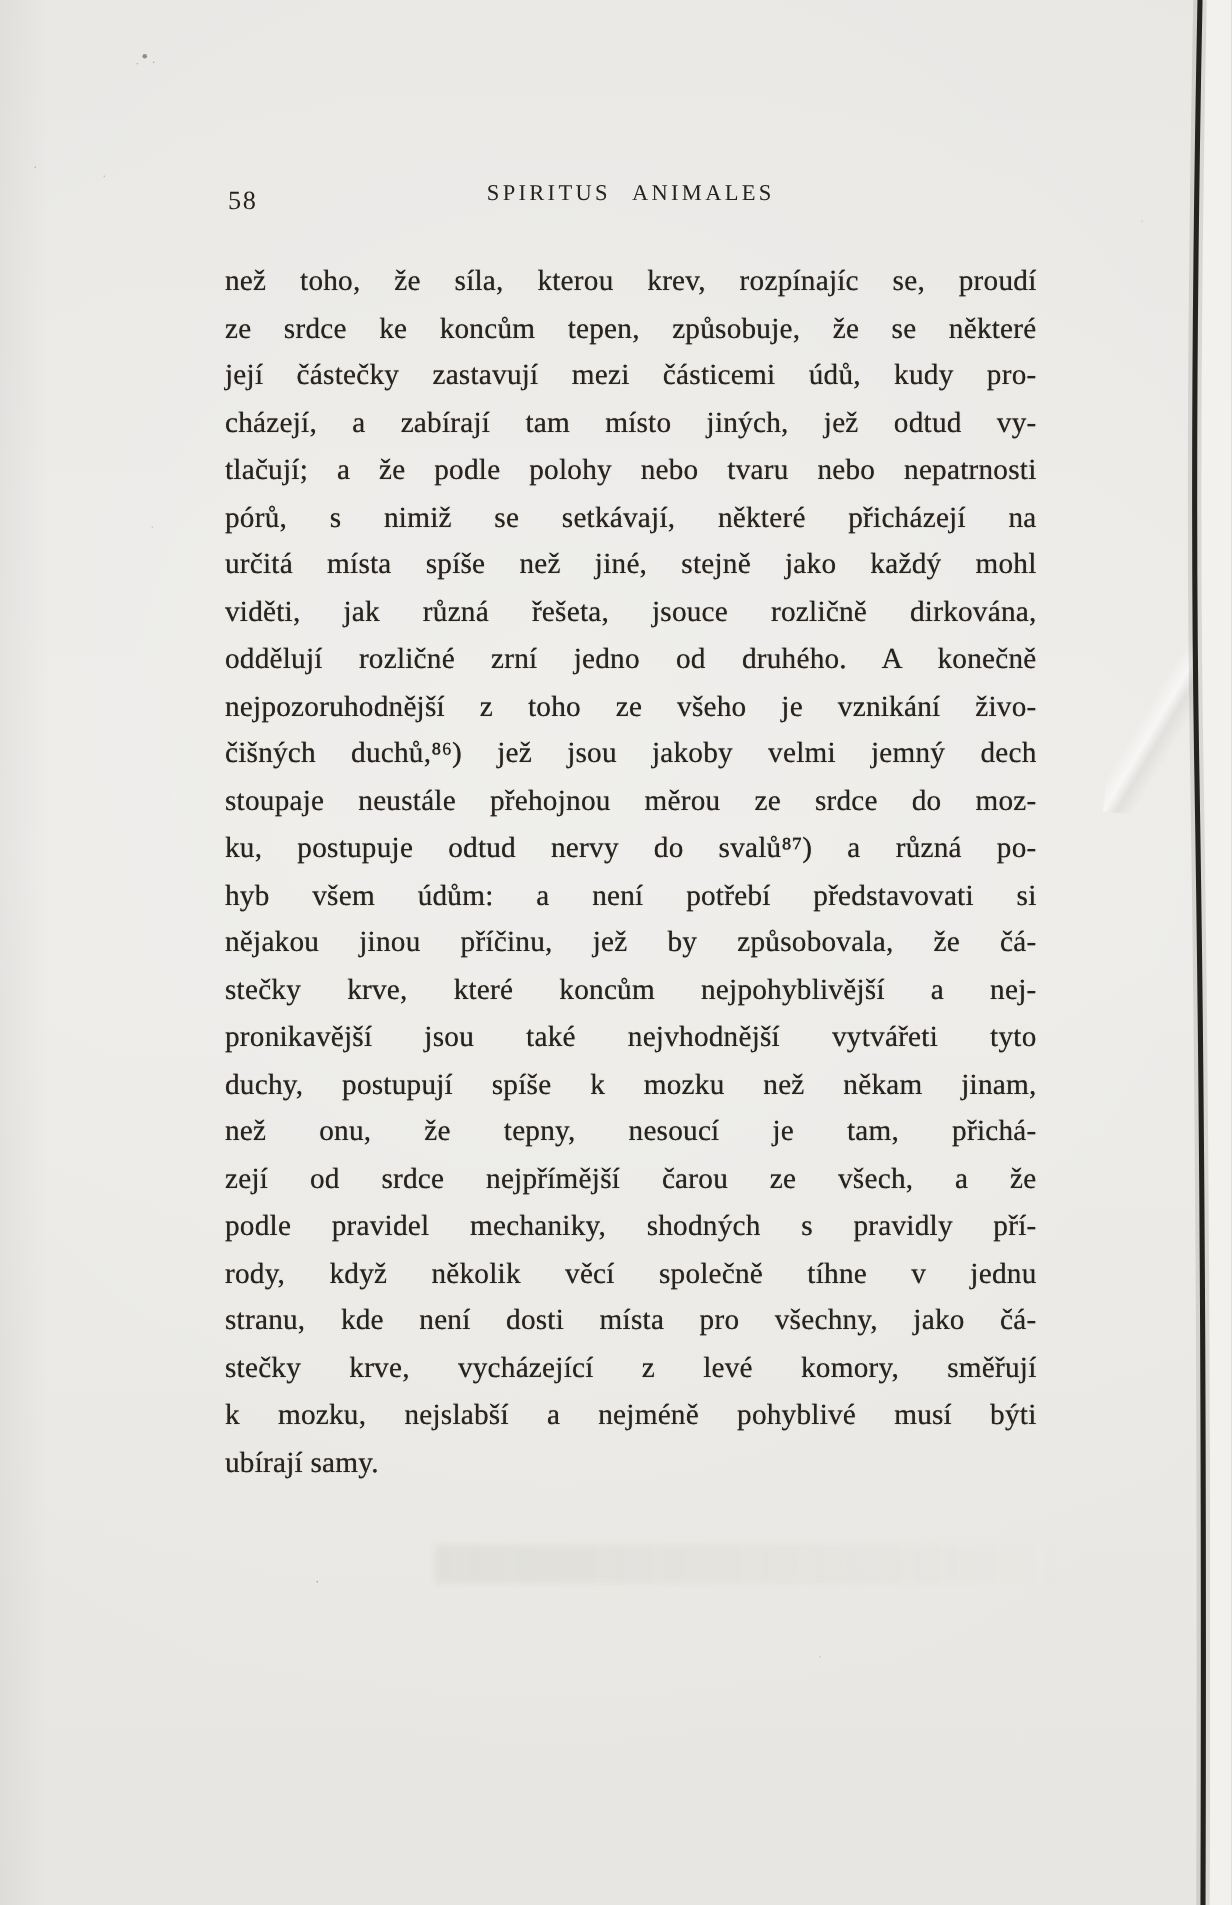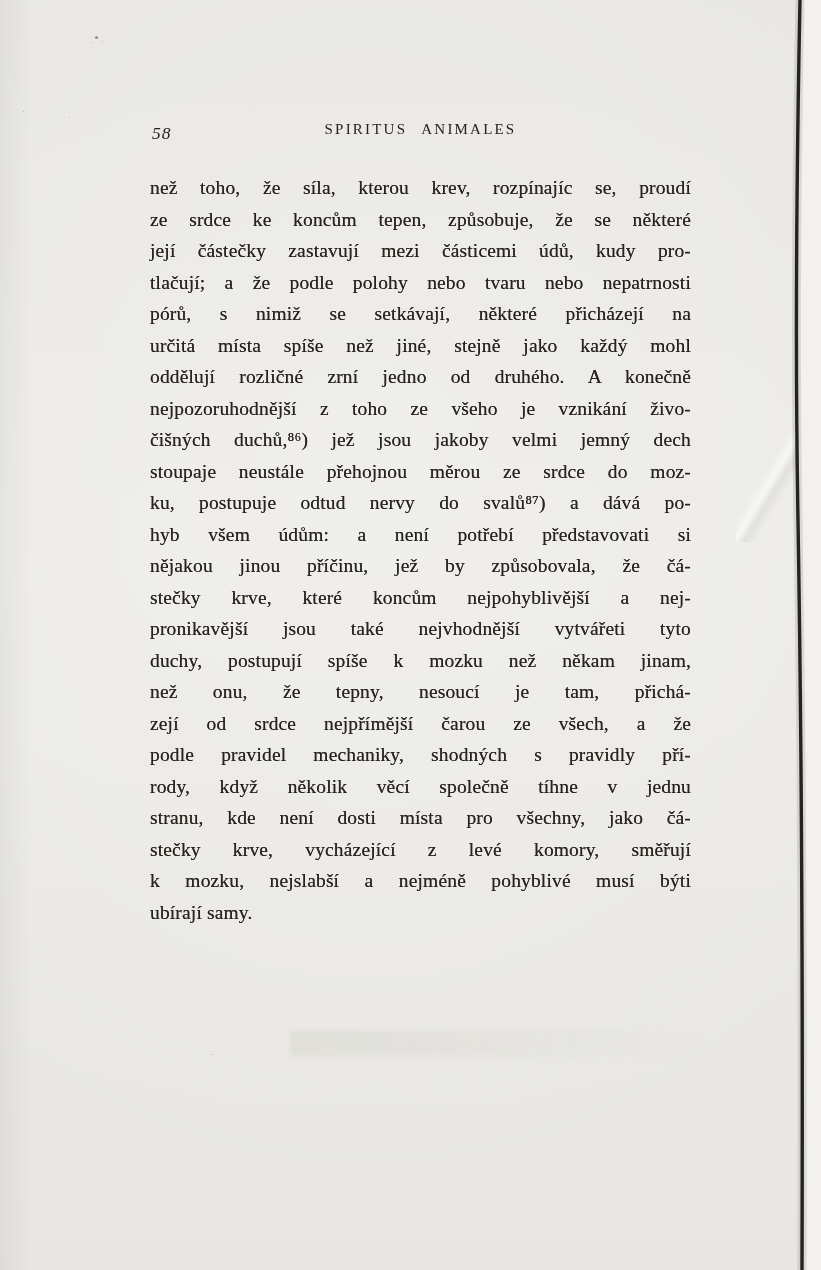--- a/index.html
+++ b/index.html
@@ -12,21 +12,21 @@
     background:
       radial-gradient(120% 85% at 45% 38%, rgba(255,255,255,0.20), rgba(255,255,255,0) 70%),
       linear-gradient(90deg, rgba(0,0,0,0.045) 0%, rgba(0,0,0,0) 4%),
       linear-gradient(180deg, #e8e7e4 0%, #ecebe8 45%, #e7e6e2 100%);
     color: var(--ink, #27231d);
   }
   
   .header-row { position: absolute; left: 150px; top: 121px; width: 541px; height: 26px; }
   .pagenum {
     position: absolute; left: 2px; top: 2px;
-    font-size: 17.5px; letter-spacing: 1px; font-style: italic;
+    font-size: 17.5px; letter-spacing: 1px;
   }
   .running-title {
     position: absolute; left: 0; right: 0; top: 0;
     text-align: center;
     font-size: 15px; letter-spacing: 2.2px; word-spacing: 9px;
   }
   
   .body-text {
     position: absolute; left: 150px; top: 172px; width: 541px;
     font-size: 19.5px; line-height: 31.5px; letter-spacing: 0.15px;
@@ -71,28 +71,30 @@
 
   <div class="header-row">
     <span class="pagenum">58</span>
     <span class="running-title">SPIRITUS ANIMALES</span>
   </div>
 
   <div class="body-text" id="body-text">
       <div class="line">než toho, že síla, kterou krev, rozpínajíc se, proudí</div>
       <div class="line">ze srdce ke koncům tepen, způsobuje, že se některé</div>
       <div class="line">její částečky zastavují mezi částicemi údů, kudy pro-</div>
+      <div class="line">cházejí, a zabírají tam místo jiných, jež odtud vy-</div>
       <div class="line">tlačují; a že podle polohy nebo tvaru nebo nepatrnosti</div>
       <div class="line">pórů, s nimiž se setkávají, některé přicházejí na</div>
       <div class="line">určitá místa spíše než jiné, stejně jako každý mohl</div>
+      <div class="line">viděti, jak různá řešeta, jsouce rozličně dirkována,</div>
       <div class="line">oddělují rozličné zrní jedno od druhého. A konečně</div>
       <div class="line">nejpozoruhodnější z toho ze všeho je vznikání živo-</div>
       <div class="line">čišných duchů,⁸⁶) jež jsou jakoby velmi jemný dech</div>
       <div class="line">stoupaje neustále přehojnou měrou ze srdce do moz-</div>
-      <div class="line">ku, postupuje odtud nervy do svalů⁸⁷) a dává po-</div>
+      <div class="line">ku, postupuje odtud nervy do svalů⁸⁷) a různá po-</div>
       <div class="line">hyb všem údům: a není potřebí představovati si</div>
       <div class="line">nějakou jinou příčinu, jež by způsobovala, že čá-</div>
       <div class="line">stečky krve, které koncům nejpohyblivější a nej-</div>
       <div class="line">pronikavější jsou také nejvhodnější vytvářeti tyto</div>
       <div class="line">duchy, postupují spíše k mozku než někam jinam,</div>
       <div class="line">než onu, že tepny, nesoucí je tam, přichá-</div>
       <div class="line">zejí od srdce nejpřímější čarou ze všech, a že</div>
       <div class="line">podle pravidel mechaniky, shodných s pravidly pří-</div>
       <div class="line">rody, když několik věcí společně tíhne v jednu</div>
       <div class="line">stranu, kde není dosti místa pro všechny, jako čá-</div>

